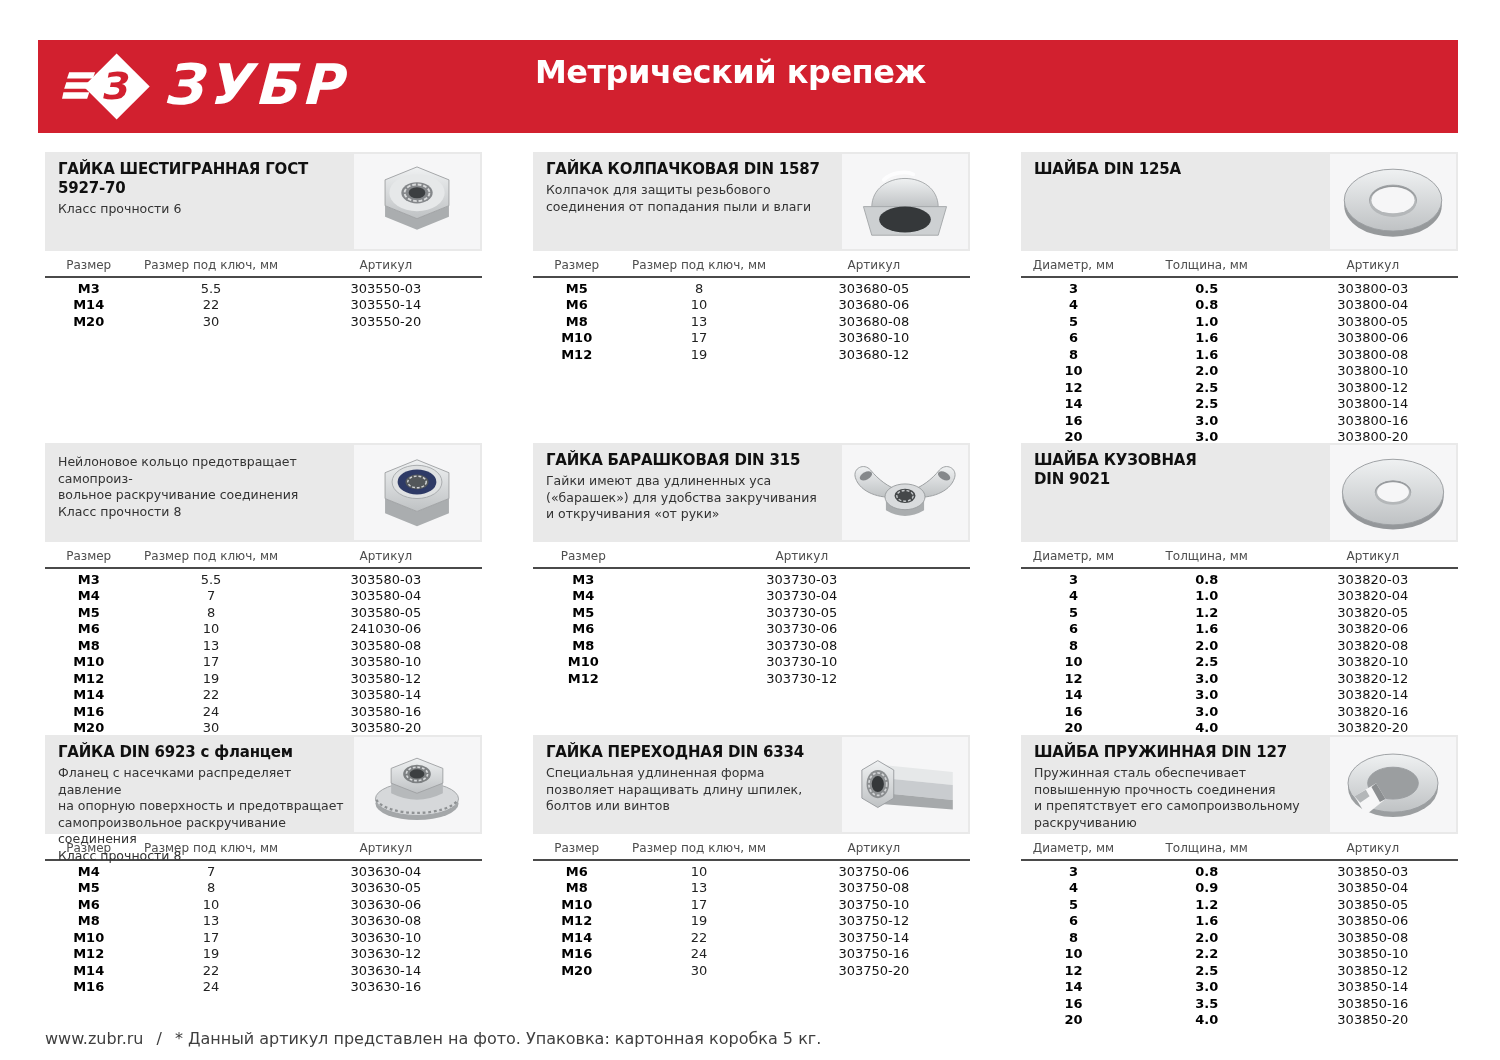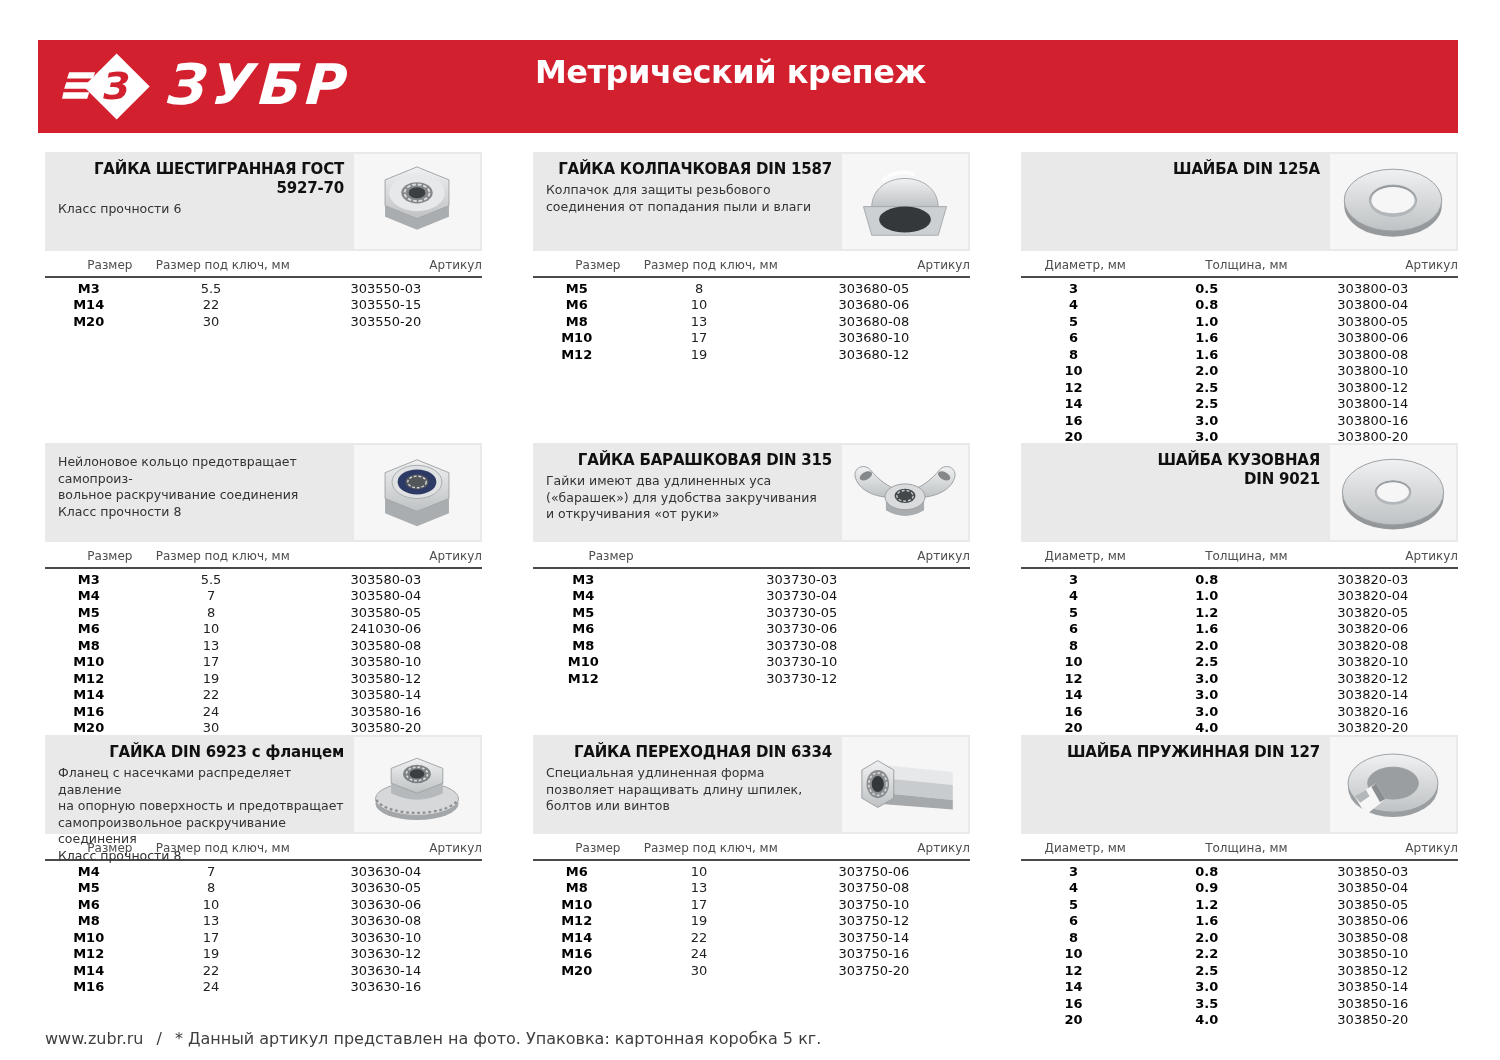--- a/index.html
+++ b/index.html
@@ -15,25 +15,25 @@
   .logo-word{color:#ffffff;font-size:56px;font-weight:bold;font-style:italic;letter-spacing:4px;
     transform:skewX(-4deg);line-height:1;padding-bottom:4px;}
   .band-titles{position:absolute;left:497px;top:13px;color:#ffffff;}
   .band-title{font-size:32px;font-weight:bold;line-height:38px;letter-spacing:-0.5px;}
   .band-subtitle{font-size:17px;line-height:22px;margin-top:1px;}
   
   .cards{position:absolute;left:45px;top:152px;width:1413px;display:grid;
     grid-template-columns:437px 437px 437px;column-gap:51px;grid-template-rows:291px 292px auto;}
   .card{position:relative;}
   .panel{position:relative;height:99px;background:#e9e9e9;box-sizing:border-box;padding:8px 138px 0 13px;}
-  .card-title{font-size:15px;font-weight:bold;line-height:19px;color:#101010;letter-spacing:-0.2px;text-align:right;}
+  .card-title{font-size:15px;font-weight:bold;line-height:19px;color:#101010;letter-spacing:-0.2px;}
   .card-desc{font-size:12.5px;line-height:16.5px;color:#333333;margin-top:3px;}
   .photo{position:absolute;top:2px;right:2px;width:126px;height:95px;background:#f6f6f7;
     display:flex;align-items:center;justify-content:center;}
-  .thead{display:grid;align-items:center;text-align:right;height:22px;margin-top:3px;
+  .thead{display:grid;align-items:center;text-align:center;height:22px;margin-top:3px;
     font-size:12px;color:#4d4d4d;border-bottom:2px solid #4a4a4a;}
   .trow{display:grid;align-items:center;text-align:center;height:16.5px;
     font-size:13px;color:#222222;}
   .tbody{padding-top:2px;}
   .cols-nut3{grid-template-columns:20% 36% 44%;}
   .cols-washer{grid-template-columns:24% 37% 39%;}
   .cols-two{grid-template-columns:23% 77%;}
   .cols-nut3 .c0{font-weight:bold;color:#000;}
   .cols-washer .c0,.cols-washer .c1{font-weight:bold;color:#000;}
   .cols-two .c0{font-weight:bold;color:#000;}
@@ -96,21 +96,21 @@
       </div>
     <div class="tbody">
         <div class="trow cols-nut3">
           <span class="c0">М3</span>
           <span class="c1">5.5</span>
           <span class="c2 cart">303550-03</span>
         </div>
         <div class="trow cols-nut3">
           <span class="c0">М14</span>
           <span class="c1">22</span>
-          <span class="c2 cart">303550-15</span>
+          <span class="c2 cart">303550-14</span>
         </div>
         <div class="trow cols-nut3">
           <span class="c0">М20</span>
           <span class="c1">30</span>
           <span class="c2 cart">303550-20</span>
         </div>
       </div>
   </section>
 
   <section class="card">
@@ -629,20 +629,26 @@
           <span class="c2 cart">303750-20</span>
         </div>
       </div>
   </section>
 
   <section class="card">
     <div class="panel">
       <div class="card-title">
           <div>ШАЙБА ПРУЖИННАЯ DIN 127</div>
         </div>
+      <div class="card-desc">
+          <div>Пружинная сталь обеспечивает</div>
+          <div>повышенную прочность соединения</div>
+          <div>и препятствует его самопроизвольному</div>
+          <div>раскручиванию</div>
+        </div>
       <div class="photo">
           <svg width="122" height="90" viewBox="0 0 130 96">
             <defs>
               <linearGradient id="g9" x1="0" y1="0" x2="0" y2="1">
                 <stop offset="0" stop-color="#eff1f2"></stop>
                 <stop offset="1" stop-color="#bfc2c4"></stop>
               </linearGradient>
             </defs>
    <ellipse cx="65" cy="51" rx="48" ry="31" fill="#9b9ea0"></ellipse>
    <path fill-rule="evenodd" d="M17 46 a48 31 0 1 0 96 0 a48 31 0 1 0 -96 0 M38 46 a27 17 0 1 1 54 0 a27 17 0 1 1 -54 0" fill="url(#g9)" stroke="#9a9da0" stroke-width="1"></path>

